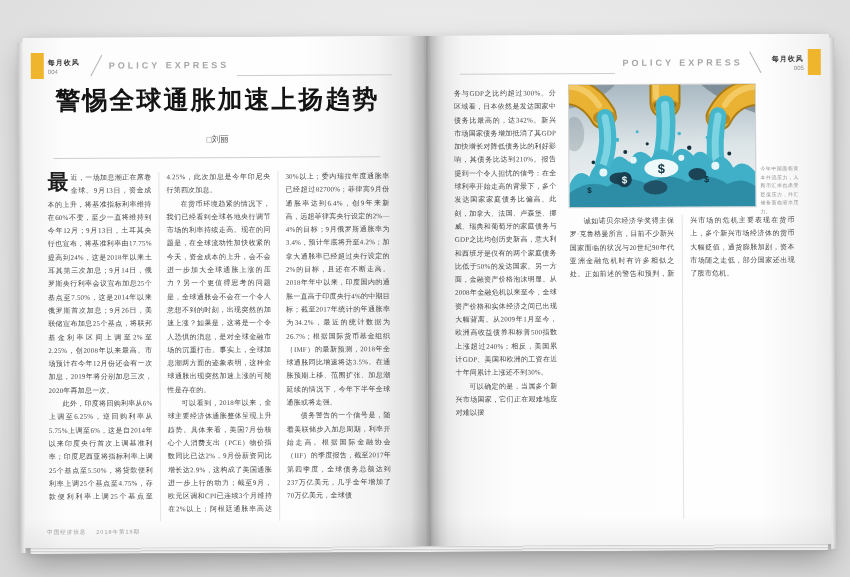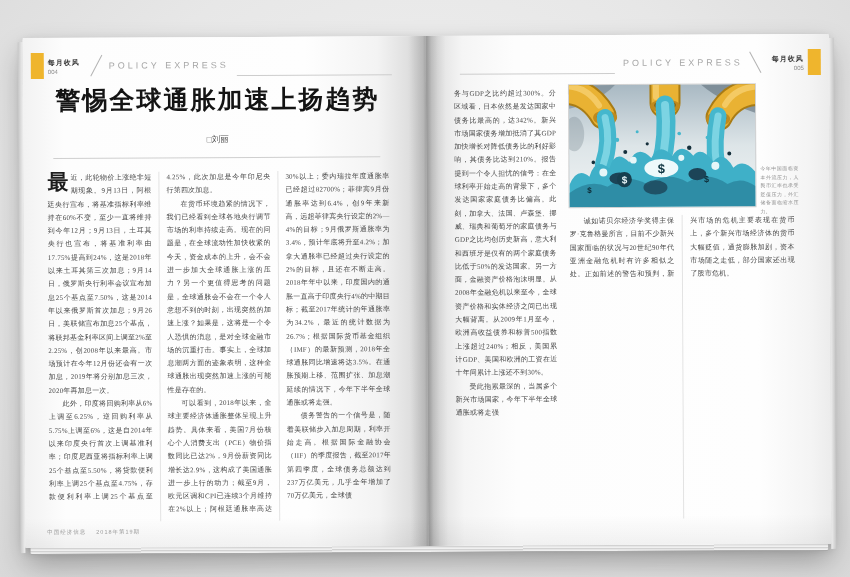--- a/index.html
+++ b/index.html
@@ -51,21 +51,21 @@
   .tag-block{width:13px;height:26px;background:#efb52d;}
   .tag-text{display:flex;flex-direction:column;justify-content:center;padding:0 4px;}
   .tag-label{font-family:"Liberation Sans","DejaVu Sans",sans-serif;font-size:7px;font-weight:bold;color:#3a3a3a;letter-spacing:1px;white-space:nowrap;}
   .tag-num{font-family:"Liberation Sans","DejaVu Sans",sans-serif;font-size:6px;color:#8a8a8a;margin-top:1px;}
   .hdr-right .tag-text{text-align:right;}
   .slash{width:1px;height:24px;background:#b3b3b3;margin:0 12px;}
   .s-left{transform:rotate(28deg);}
   .s-right{transform:rotate(-28deg);}
   .express{
     font-family:"Liberation Sans","DejaVu Sans",sans-serif;
-    font-size:9px;letter-spacing:3px;color:#a6a6a6;white-space:nowrap;
+    font-size:9px;letter-spacing:3px;color:#a6a6a6;white-space:nowrap;font-weight:bold;
   }
   .hdr-rule{flex:1;height:1px;background:#cdcdcd;align-self:flex-end;margin-bottom:3px;}
   .hdr-left .hdr-rule{margin-left:8px;}
   .hdr-right .hdr-rule{margin-right:8px;}
   
   .title-wrap{position:absolute;left:16px;right:30px;top:46px;text-align:center;}
   .title{
     margin:0;font-size:25px;font-weight:900;letter-spacing:2px;color:#141414;
     font-family:"Liberation Serif","DejaVu Serif",serif;
   }
@@ -128,21 +128,21 @@
         <div class="hdr-rule"></div>
       </div>
 
       <div class="title-wrap">
         <h1 class="title">警惕全球通胀加速上扬趋势</h1>
       </div>
       <div class="byline">□刘丽</div>
       <div class="byline-rule"></div>
 
       <div class="colwrap cols-left">
-        <p class="lead"><span class="dropcap">最</span><span>近，此轮物价上涨绝非短期现象。9月13日，阿根廷央行宣布，将基准指标利率维持在60%不变，至少一直将维持到今年12月；9月13日，土耳其央行也宣布，将基准利率由17.75%提高到24%，这是2018年以来土耳其第三次加息；9月14日，俄罗斯央行利率会议宣布加息25个基点至7.50%，这是2014年以来俄罗斯首次加息；9月26日，美联储宣布加息25个基点，将联邦基金利率区间上调至2%至2.25%，创2008年以来最高。市场预计在今年12月份还会有一次加息，2019年将分别加息三次，2020年再加息一次。</span></p>
+        <p class="lead"><span class="dropcap">最</span><span>近，一场加息潮正在席卷全球。9月13日，资金成本的上升，将基准指标利率维持在60%不变，至少一直将维持到今年12月；9月13日，土耳其央行也宣布，将基准利率由17.75%提高到24%，这是2018年以来土耳其第三次加息；9月14日，俄罗斯央行利率会议宣布加息25个基点至7.50%，这是2014年以来俄罗斯首次加息；9月26日，美联储宣布加息25个基点，将联邦基金利率区间上调至2%至2.25%，创2008年以来最高。市场预计在今年12月份还会有一次加息，2019年将分别加息三次，2020年再加息一次。</span></p>
       <p>此外，印度将回购利率从6%上调至6.25%，逆回购利率从5.75%上调至6%，这是自2014年以来印度央行首次上调基准利率；印度尼西亚将指标利率上调25个基点至5.50%，将贷款便利利率上调25个基点至4.75%，存款便利利率上调25个基点至4.25%，此次加息是今年印尼央行第四次加息。</p>
           <p>在货币环境趋紧的情况下，我们已经看到全球各地央行调节市场的利率持续走高。现在的问题是，在全球流动性加快收紧的今天，资金成本的上升，会不会进一步加大全球通胀上涨的压力？另一个更值得思考的问题是，全球通胀会不会在一个令人意想不到的时刻，出现突然的加速上涨？如果是，这将是一个令人恐惧的消息，是对全球金融市场的沉重打击。事实上，全球加息潮两方面的迹象表明，这种全球通胀出现突然加速上涨的可能性是存在的。</p>
           <p>可以看到，2018年以来，全球主要经济体通胀整体呈现上升趋势。具体来看，美国7月份核心个人消费支出（PCE）物价指数同比已达2%，9月份薪资同比增长达2.9%，这构成了美国通胀进一步上行的动力；截至9月，欧元区调和CPI已连续3个月维持在2%以上；阿根廷通胀率高达30%以上；委内瑞拉年度通胀率已经超过82700%；菲律宾9月份通胀率达到6.4%，创9年来新高，远超菲律宾央行设定的2%—4%的目标；9月俄罗斯通胀率为3.4%，预计年底将升至4.2%；加拿大通胀率已经超过央行设定的2%的目标，且还在不断走高。2018年年中以来，印度国内的通胀一直高于印度央行4%的中期目标；截至2017年统计的年通胀率为34.2%，最近的统计数据为26.7%；根据国际货币基金组织（IMF）的最新预测，2018年全球通胀同比增速将达3.5%。在通胀预期上移、范围扩张、加息潮延续的情况下，今年下半年全球通胀或将走强。</p>
           <p>债务警告的一个信号是，随着美联储步入加息周期，利率开始走高。根据国际金融协会（IIF）的季度报告，截至2017年第四季度，全球债务总额达到237万亿美元，几乎全年增加了70万亿美元，全球债</p>
         </div>
 
       <div class="footer">
         <span>中国经济信息</span>
         <span>2018年第19期</span>
       </div>
@@ -155,21 +155,21 @@
         <div class="slash s-right"></div>
         <div class="tag-text">
           <div class="tag-label">每月收风</div>
           <div class="tag-num">005</div>
         </div>
         <div class="tag-block"></div>
       </div>
 
       <div class="colwrap rcol1">
         <p class="cont">务与GDP之比约超过300%。分区域看，日本依然是发达国家中债务比最高的，达342%。新兴市场国家债务增加抵消了其GDP加快增长对降低债务比的利好影响，其债务比达到210%。报告提到一个令人担忧的信号：在全球利率开始走高的背景下，多个发达国家家庭债务比偏高。此刻，加拿大、法国、卢森堡、挪威、瑞典和葡萄牙的家庭债务与GDP之比均创历史新高，意大利和西班牙是仅有的两个家庭债务比低于50%的发达国家。另一方面，金融资产价格泡沫明显。从2008年金融危机以来至今，全球资产价格和实体经济之间已出现大幅背离。从2009年1月至今，欧洲高收益债券和标普500指数上涨超过240%；相反，美国累计GDP、美国和欧洲的工资在近十年间累计上涨还不到30%。</p>
-      <p>受此拖累最深的，当属多个新兴市场国家，今年下半年全球通胀或将走强</p>
+      <p>可以确定的是，当属多个新兴市场国家，它们正在艰难地应对难以摆</p>
         </div>
 
       <div class="figure">
         <svg viewBox="0 0 186 120" preserveAspectRatio="none">
           <defs>
             <linearGradient id="sky" x1="0" y1="0" x2="0" y2="1">
               <stop offset="0" stop-color="#a9b9c3"></stop>
               <stop offset="0.5" stop-color="#dde5e8"></stop>
               <stop offset="1" stop-color="#f2f4f4"></stop>
             </linearGradient>

